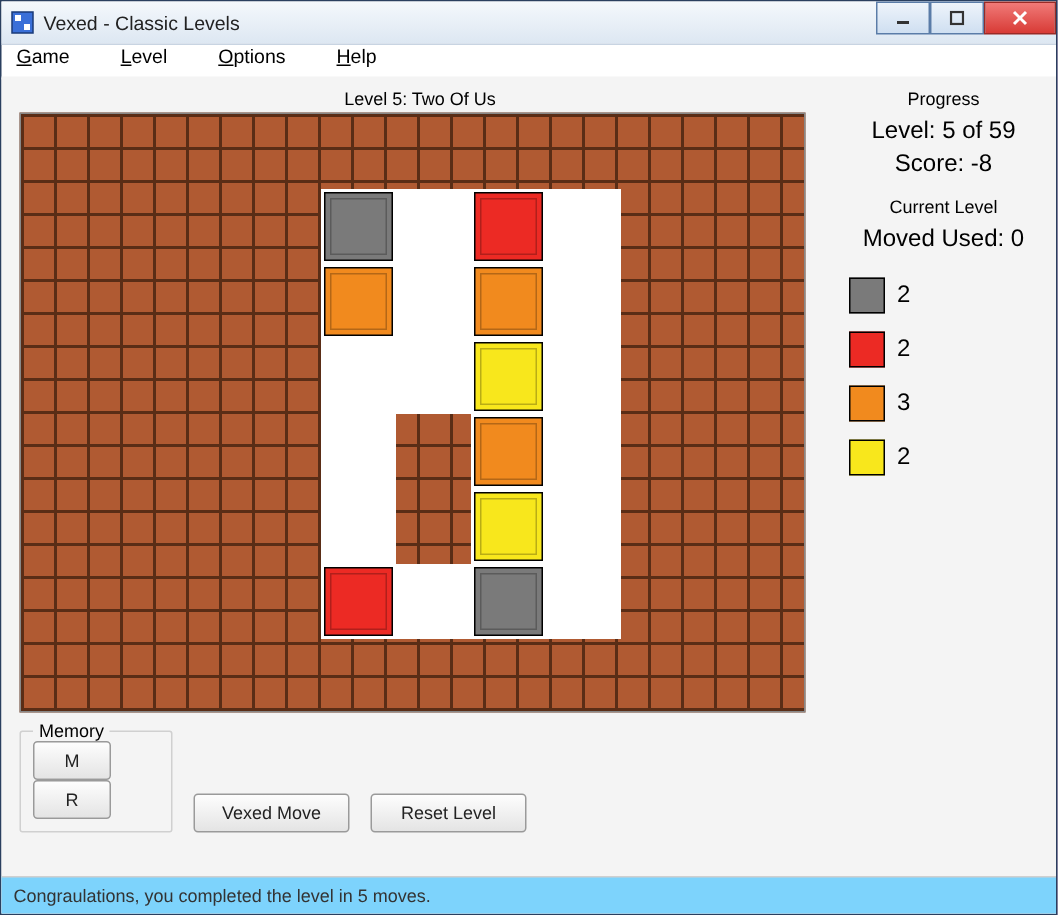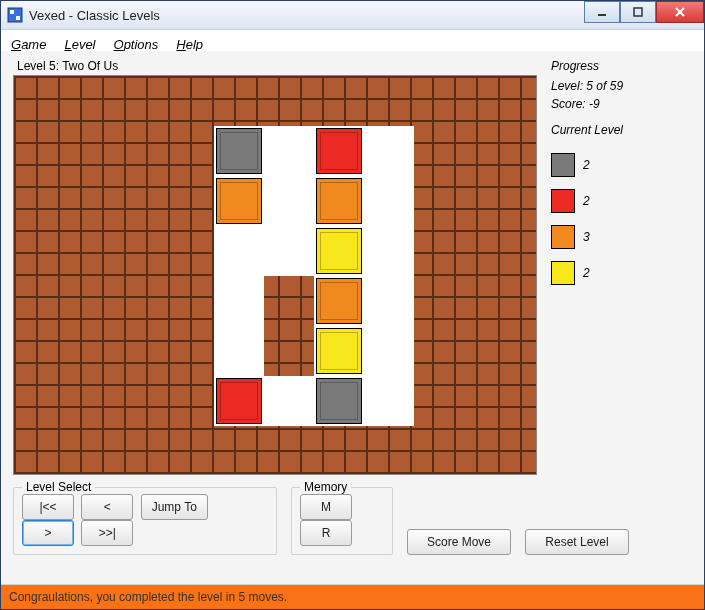--- a/index.html
+++ b/index.html
@@ -6,26 +6,26 @@
   .window{position:relative;width:705px;height:610px;margin:0;background:#fff;border:1px solid #2a3f5f;box-sizing:border-box;}
   
   .titlebar{height:28px;background:linear-gradient(#f4f8fc,#dde7f2);border-bottom:1px solid #c8d4e2;display:flex;align-items:center;padding-left:6px;position:relative;}
   .titlebar .app-icon{width:16px;height:16px;margin-right:6px;}
   .titlebar .title{font-size:13px;color:#222;}
   .winbtns{position:absolute;right:0;top:0;display:flex;}
   .winbtn{width:34px;height:20px;border:1px solid #5a7ca8;margin-left:0;display:flex;align-items:center;justify-content:center;font-size:11px;color:#333;background:linear-gradient(#eef4fb,#cfdff1);}
   .winbtn.close{width:46px;background:linear-gradient(#f07a78,#d83b36);color:#fff;border-color:#9a2a26;}
   .winbtn svg{display:block;}
   
-  .menubar{height:22px;display:flex;align-items:flex-end;padding:0 10px;gap:18px;border-bottom:1px solid #e2e2e2;font-style:italic;}
+  .menubar{height:22px;display:flex;align-items:flex-start;padding:0 10px;gap:34px;border-bottom:1px solid #e2e2e2;}
   .menubar span{font-size:13px;}
   .menubar span u{text-decoration:underline;}
   
   .client{position:absolute;top:50px;left:0;right:0;bottom:0;padding:8px 12px 4px 12px;box-sizing:border-box;background:#f4f4f4;}
-  .upper{display:flex;gap:8px;}
+  .upper{display:flex;gap:23px;text-align:center;}
   .level-label{font-size:12px;margin:0 0 2px 4px;}
   .board-wrap{flex:0 0 auto;width:530px;}
   .board{position:relative;width:524px;height:400px;border:1px solid #888;background:#a0522d;box-sizing:border-box;}
   .brick-bg{position:absolute;inset:0;background-color:#b05a32;
     background-image:
       linear-gradient(#5a2d16 2px,transparent 2px),
       linear-gradient(90deg,#5a2d16 2px,transparent 2px);
     background-size:44px 22px,44px 22px;
     background-position:0 0,0 0;}
   .brick-bg::after{content:"";position:absolute;inset:0;
@@ -33,34 +33,34 @@
     background-size:44px 44px;background-position:22px 22px;}
   .play{position:absolute;background:#fff;}
   .blk{position:absolute;width:46px;height:46px;border:1px solid #000;box-sizing:border-box;}
   .blk::after{content:"";position:absolute;inset:3px;border:1px solid rgba(0,0,0,.25);}
   .c-gray{background:#7a7a7a;}
   .c-red{background:#ec2a24;}
   .c-orange{background:#f18a1e;}
   .c-yellow{background:#f8e71c;}
   
   .sidebar{flex:1;padding-top:0;}
-  .group{margin-bottom:12px;font-style:italic;}
+  .group{margin-bottom:12px;}
   .group h4{margin:0 0 6px 0;font-size:12px;font-weight:normal;}
-  .group div{font-size:12px;margin:4px 0;}
+  .group div{font-size:16px;margin:4px 0;}
   .remain-row{display:flex;align-items:center;gap:8px;margin:4px 0;}
   .swatch{width:24px;height:24px;border:1px solid #000;box-sizing:border-box;}
   
   .bottom{display:flex;gap:14px;margin-top:12px;}
   .panel{border:1px solid #d0d0d0;border-radius:2px;padding:6px 8px 8px 8px;position:relative;background:#f4f4f4;}
   .panel legend{position:absolute;top:-8px;left:8px;background:#f4f4f4;padding:0 4px;font-size:12px;}
   .btn{display:inline-flex;align-items:center;justify-content:center;height:24px;min-width:30px;padding:0 10px;border:1px solid #9a9a9a;border-radius:3px;background:linear-gradient(#fdfdfd,#e4e4e4);font-size:12px;color:#222;margin-right:4px;}
   .btn.accent{border-color:#2a7fd4;box-shadow:0 0 0 1px #7ab6ef inset;}
   .right-btns{display:flex;gap:10px;align-items:flex-end;padding-top:14px;}
   
-  .statusbar{position:absolute;left:0;right:0;bottom:0;height:24px;border-top:1px solid #cfcfcf;background:#f97316;display:flex;align-items:center;padding:0 8px;font-size:12px;color:#333;}
+  .statusbar{position:absolute;left:0;right:0;bottom:0;height:24px;border-top:1px solid #cfcfcf;background:#7dd3fc;display:flex;align-items:center;padding:0 8px;font-size:12px;color:#333;}
 </style>
 </head>
 <body>
 
 <div class="window">
 
   <div class="titlebar">
     <svg class="app-icon" viewBox="0 0 16 16">
         <rect x="1" y="1" width="14" height="14" fill="#3a6fd8" stroke="#1a3a78"></rect>
         <rect x="3" y="3" width="4" height="4" fill="#fff"></rect>
@@ -114,24 +114,25 @@
             <div class="blk c-yellow" style="left: 302px; top: 252px;"></div>
             <div class="blk c-red" style="left: 202px; top: 302px;"></div>
             <div class="blk c-gray" style="left: 302px; top: 302px;"></div>
           </div>
       </div>
 
       <div class="sidebar">
         <div class="group">
           <h4>Progress</h4>
           <div>Level: 5 of 59</div>
-          <div>Score: -9</div>
+          <div>Score: -8</div>
         </div>
         <div class="group">
           <h4>Current Level</h4>
+          <div>Moved Used: 0</div>
         </div>
         <div class="group">
           <div class="remain-row">
               <div class="swatch c-gray"></div>
               <span>2</span>
             </div>
           <div class="remain-row">
               <div class="swatch c-red"></div>
               <span>2</span>
             </div>
@@ -141,35 +142,27 @@
             </div>
           <div class="remain-row">
               <div class="swatch c-yellow"></div>
               <span>2</span>
             </div>
         </div>
       </div>
     </div>
 
     <div class="bottom">
-      <div class="panel" style="width:246px">
-        <legend>Level Select</legend>
-        <span class="btn">|&lt;&lt;</span>
-        <span class="btn">&lt;</span>
-        <span class="btn">Jump To</span>
-        <span class="btn accent">&gt;</span>
-        <span class="btn">&gt;&gt;|</span>
-      </div>
       <div class="panel" style="width:84px">
         <legend>Memory</legend>
         <span class="btn">M</span>
         <span class="btn">R</span>
       </div>
       <div class="right-btns">
-        <span class="btn" style="min-width:82px">Score Move</span>
+        <span class="btn" style="min-width:82px">Vexed Move</span>
         <span class="btn" style="min-width:82px">Reset Level</span>
       </div>
     </div>
   </div>
 
   <div class="statusbar">
     <span>Congraulations, you completed the level in 5 moves.</span>
   </div>
 </div>
 

